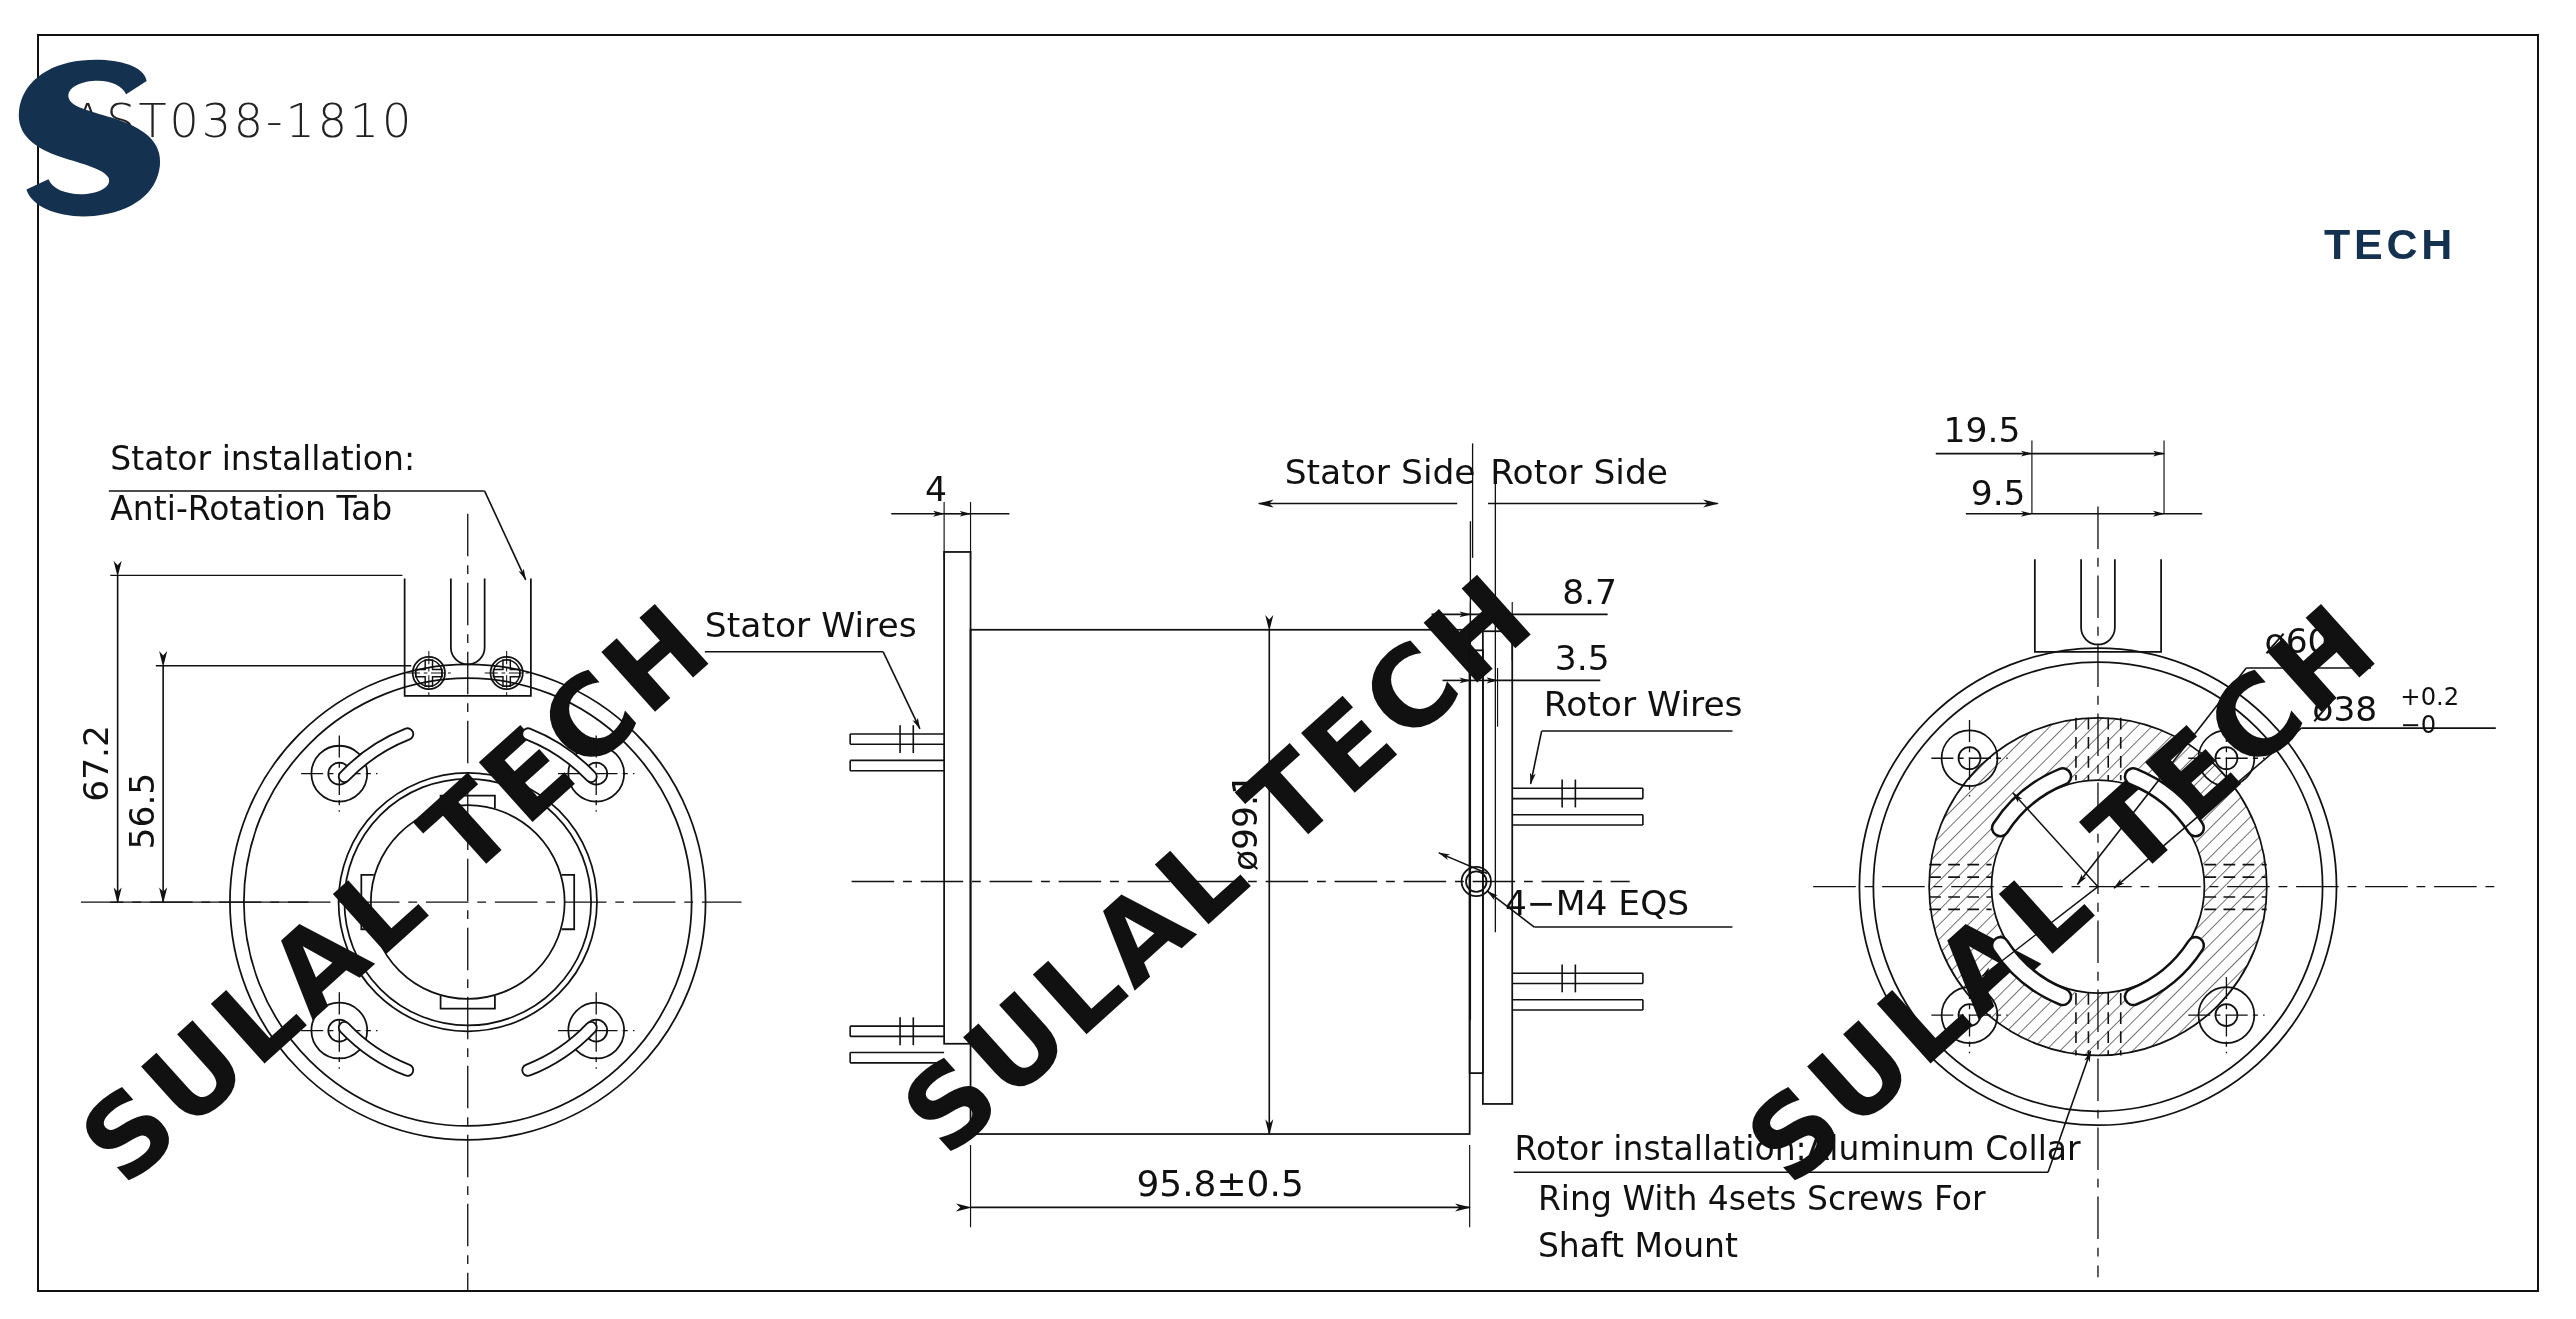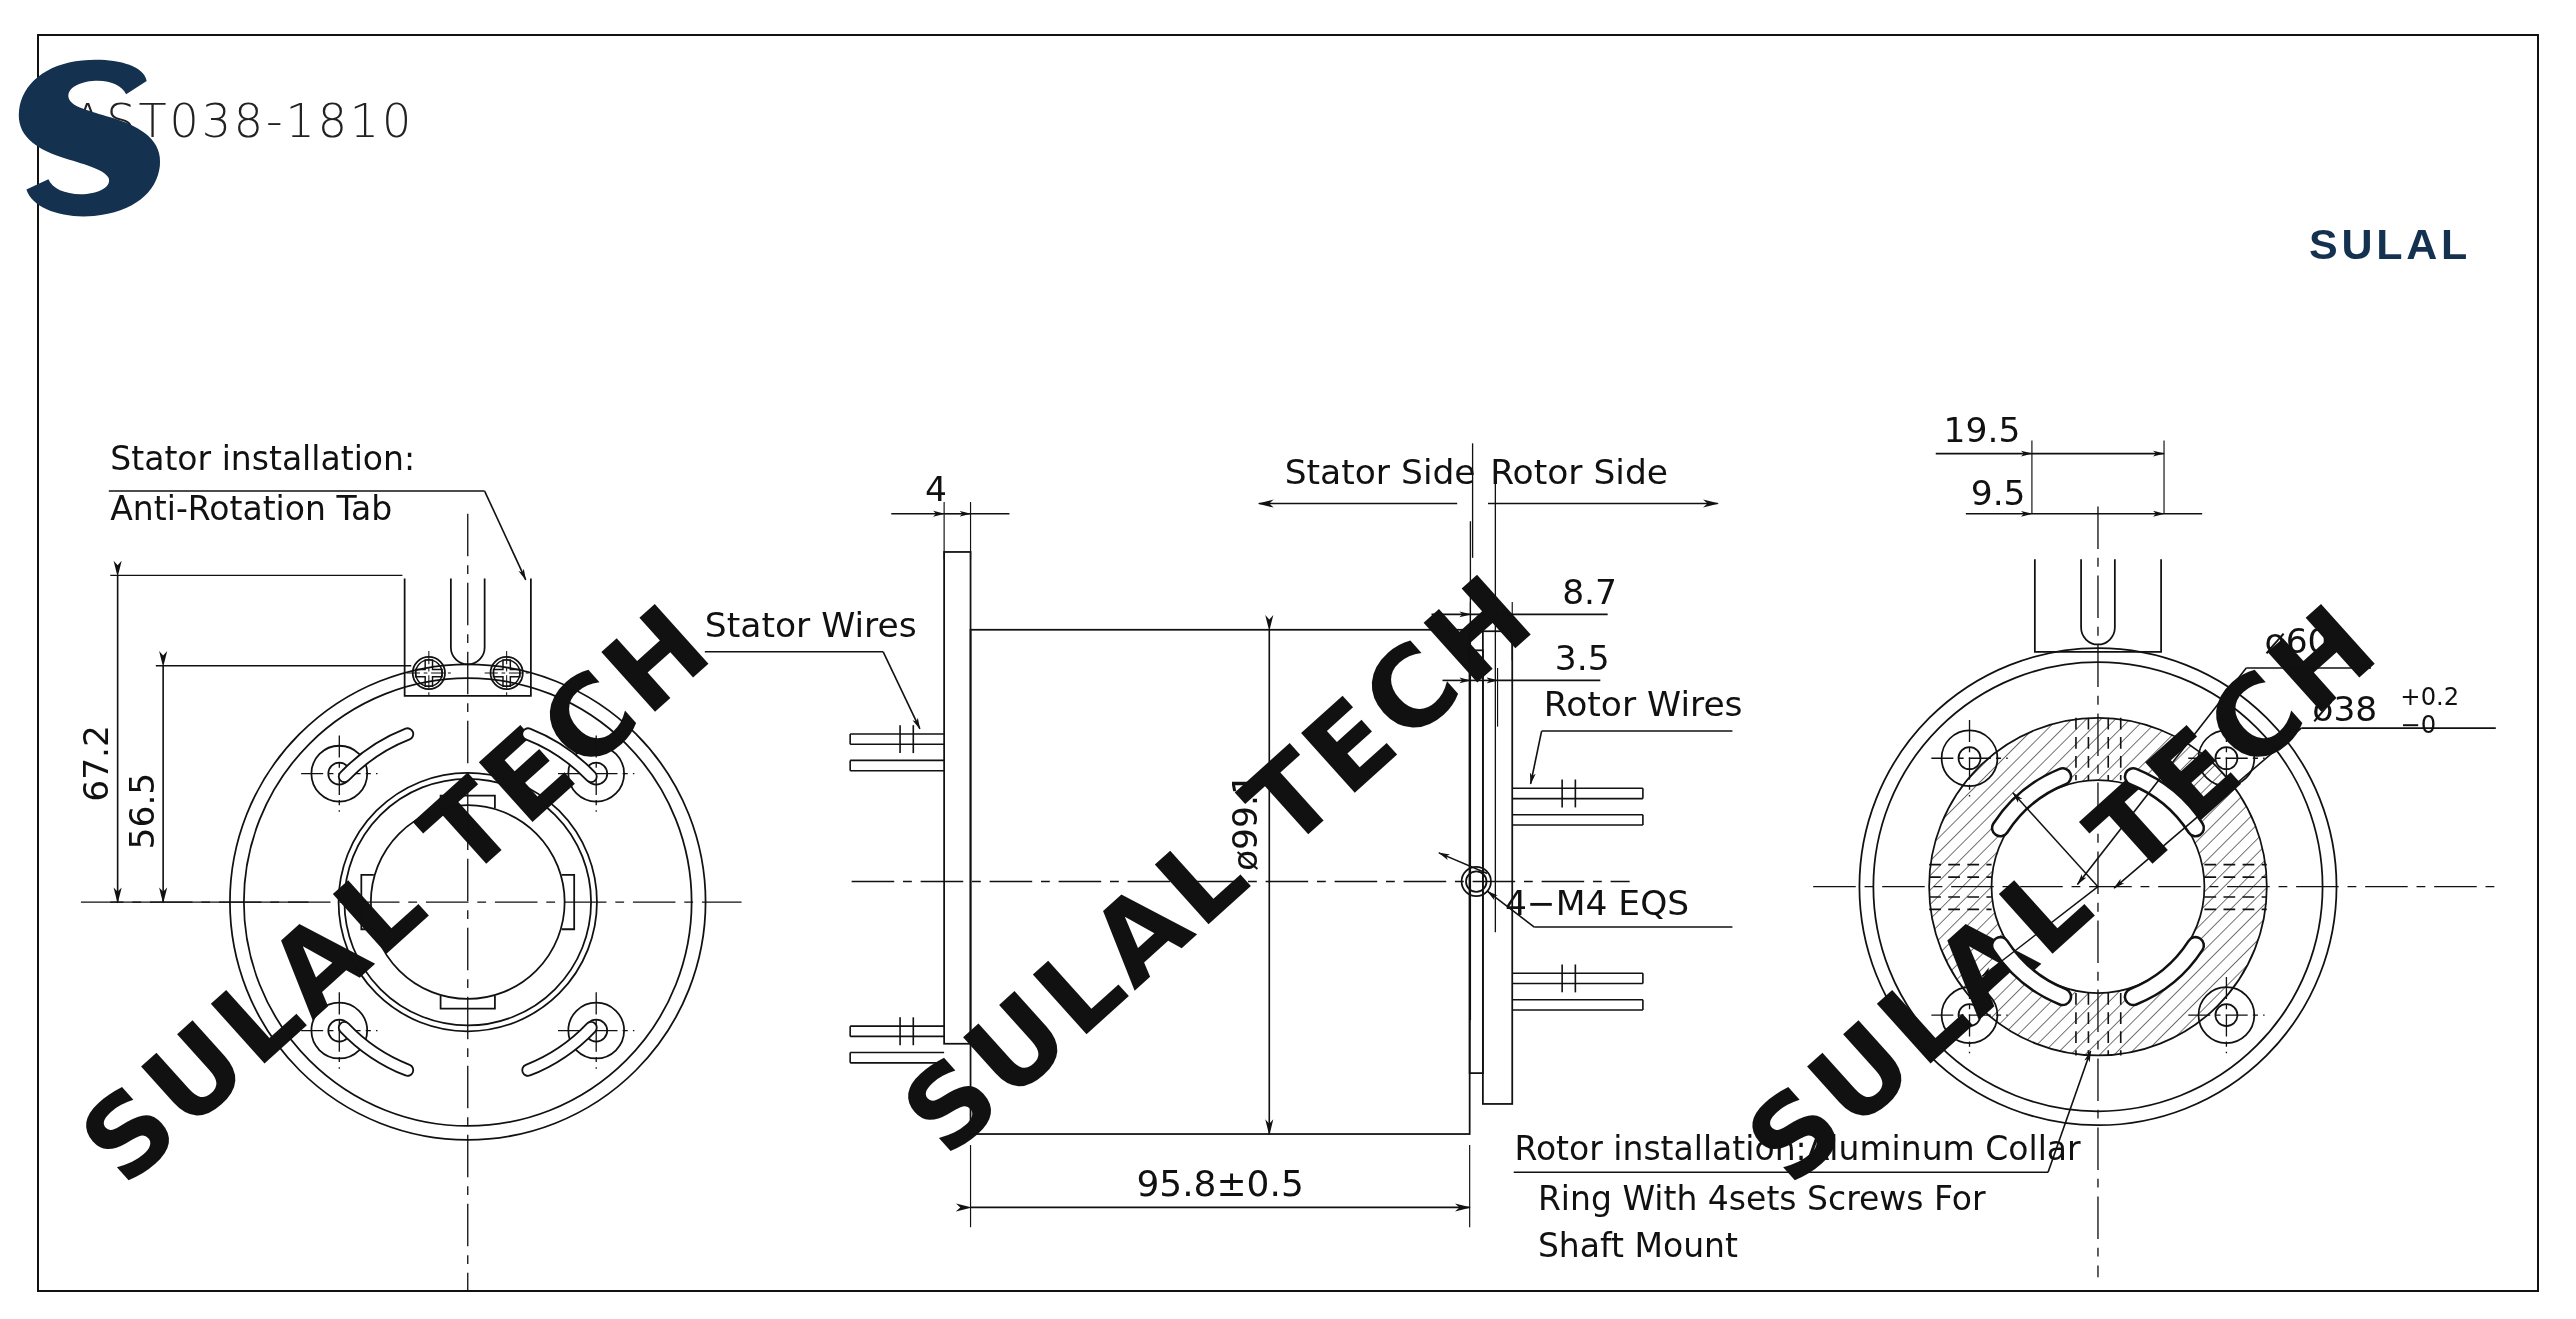--- a/index.html
+++ b/index.html
@@ -27,21 +27,21 @@
   <div id="border"></div>
 
   <div id="title">AST038-1810</div>
 
   <svg id="logo" viewBox="0 0 270 230">
     <path d="M200,38 C196,14 150,6 112,10 C62,15 30,42 26,78 C22,112 48,130 84,142
              C112,151 142,158 148,170 C152,180 140,190 118,192 C92,194 72,186 66,172
              L36,186 C44,212 86,226 128,222 C182,217 214,190 218,154 C222,120 194,101 156,89
              C128,80 98,74 94,62 C90,50 104,40 126,38 C150,36 166,44 172,56 Z" fill="#14314f"></path>
   </svg>
-  <div id="logoword">SULAL</div>
+  <div id="logoword">TECH</div>
 
   <svg class="dwg" viewBox="0 0 3509 1797">
     <defs>
       <marker id="ar" markerWidth="22" markerHeight="14" refX="20" refY="7" orient="auto" markerUnits="userSpaceOnUse">
         <path d="M22,7 L0,1.5 L6,7 L0,12.5 Z" fill="#111"></path>
       </marker>
       <marker id="arS" markerWidth="16" markerHeight="10" refX="15" refY="5" orient="auto" markerUnits="userSpaceOnUse">
         <path d="M16,5 L0,1 L4,5 L0,9 Z" fill="#111"></path>
       </marker>
       <pattern id="hatchR" width="14" height="14" patternTransform="rotate(45)" patternUnits="userSpaceOnUse">

